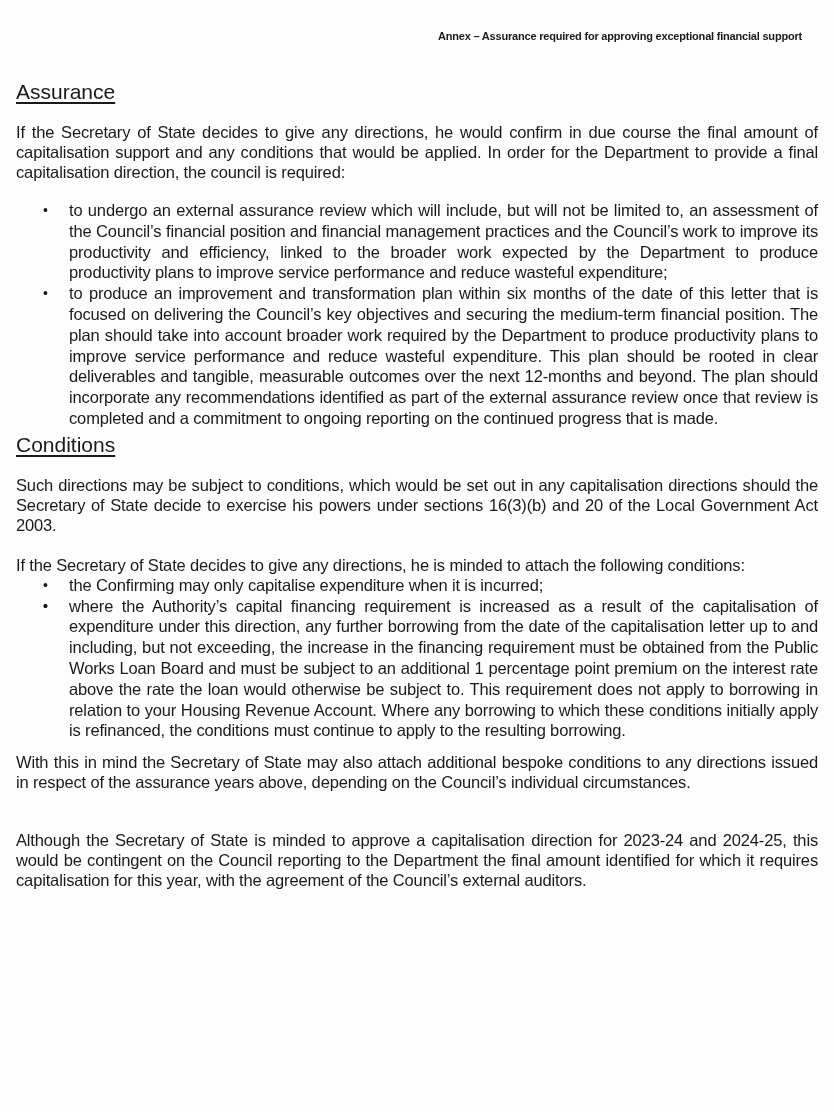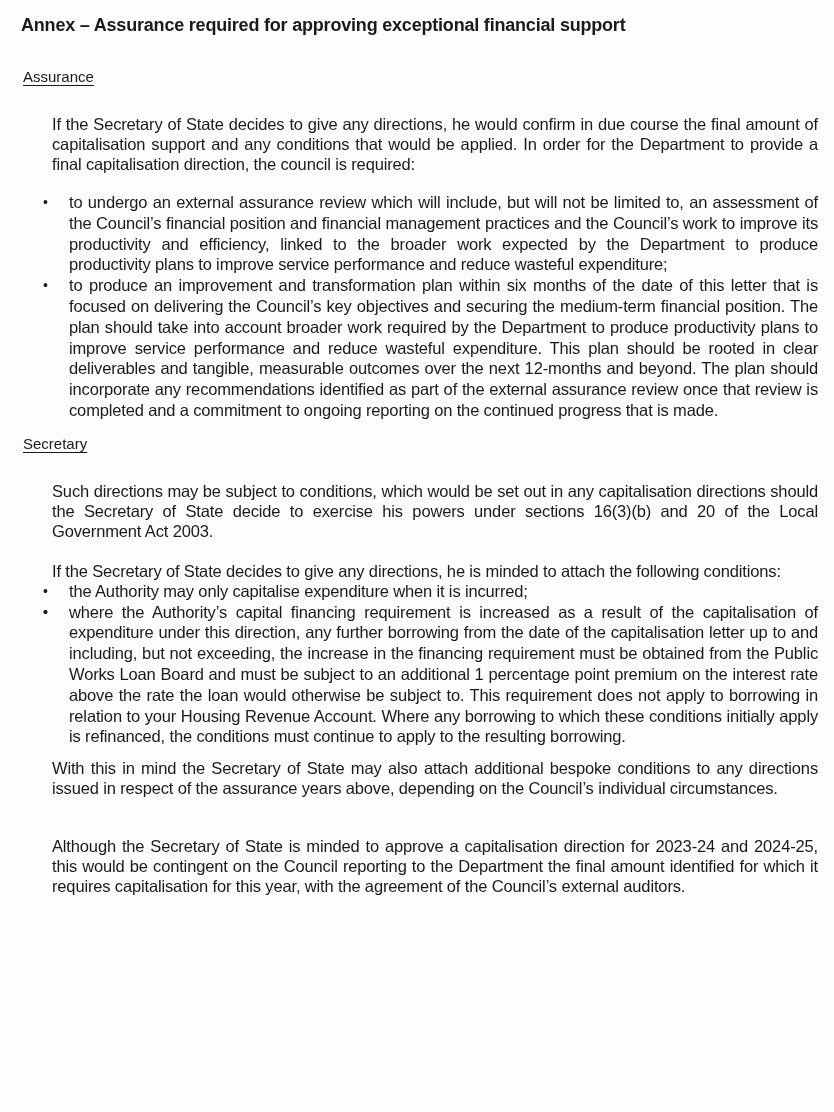--- a/index.html
+++ b/index.html
@@ -17,40 +17,41 @@
     .page {
       position: relative;
       width: 834px;
       height: 1112px;
       background: #fdfdfd;
       box-sizing: border-box;
       padding: 10px 16px 0 16px;
     }
     .title {
       font-weight: bold;
-      font-size: 18px;
+      font-size: 11px;
       letter-spacing: -0.2px;
       line-height: 20px;
-      margin: 5px;
+      margin: 16px;
+      text-align: right;
     }
     .heading {
-      font-size: 15px;
+      font-size: 21px;
       text-decoration: underline;
       text-underline-offset: 3px;
       line-height: 20px;
-      margin: 7px;
+      margin: 0;
     }
     .para {
       font-size: 16.5px;
       line-height: 20px;
       text-align: justify;
       margin: 0;
       letter-spacing: -0.15px;
     }
-    .para.last-left { text-align-last: left; margin-left: 36px; }
+    .para.last-left { text-align-last: left; }
     ul.bullets {
       list-style: none;
       margin: 0;
       padding: 0;
     }
     ul.bullets li {
       position: relative;
       padding-left: 53px;
       font-size: 16.5px;
       line-height: 20.8px;
@@ -90,32 +91,32 @@
       <span class="bullet">•</span>
       <span>to undergo an external assurance review which will include, but will not be limited to, an assessment of the Council’s financial position and financial management practices and the Council’s work to improve its productivity and efficiency, linked to the broader work expected by the Department to produce productivity plans to improve service performance and reduce wasteful expenditure;</span>
     </li>
     <li>
       <span class="bullet">•</span>
       <span>to produce an improvement and transformation plan within six months of the date of this letter that is focused on delivering the Council’s key objectives and securing the medium-term financial position. The plan should take into account broader work required by the Department to produce productivity plans to improve service performance and reduce wasteful expenditure. This plan should be rooted in clear deliverables and tangible, measurable outcomes over the next 12-months and beyond. The plan should incorporate any recommendations identified as part of the external assurance review once that review is completed and a commitment to ongoing reporting on the continued progress that is made.</span>
     </li>
   </ul>
   <div class="gap-list-head"></div>
 
-  <p class="heading">Secretary</p>
+  <p class="heading">Conditions</p>
   <div class="gap-head-para"></div>
 
   <p class="para last-left">Such directions may be subject to conditions, which would be set out in any capitalisation directions should the Secretary of State decide to exercise his powers under sections 16(3)(b) and 20 of the Local Government Act 2003.</p>
   <div class="gap-small"></div>
 
   <p class="para last-left">If the Secretary of State decides to give any directions, he is minded to attach the following conditions:</p>
 
   <ul class="bullets">
     <li>
       <span class="bullet">•</span>
-      <span>the Authority may only capitalise expenditure when it is incurred;</span>
+      <span>the Confirming may only capitalise expenditure when it is incurred;</span>
     </li>
     <li>
       <span class="bullet">•</span>
     </li>
     <li>
       <span class="bullet">•</span>
       <span>where the Authority’s capital financing requirement is increased as a result of the capitalisation of expenditure under this direction, any further borrowing from the date of the capitalisation letter up to and including, but not exceeding, the increase in the financing requirement must be obtained from the Public Works Loan Board and must be subject to an additional 1 percentage point premium on the interest rate above the rate the loan would otherwise be subject to. This requirement does not apply to borrowing in relation to your Housing Revenue Account. Where any borrowing to which these conditions initially apply is refinanced, the conditions must continue to apply to the resulting borrowing.</span>
     </li>
   </ul>
   <div class="gap-cond-end"></div>

